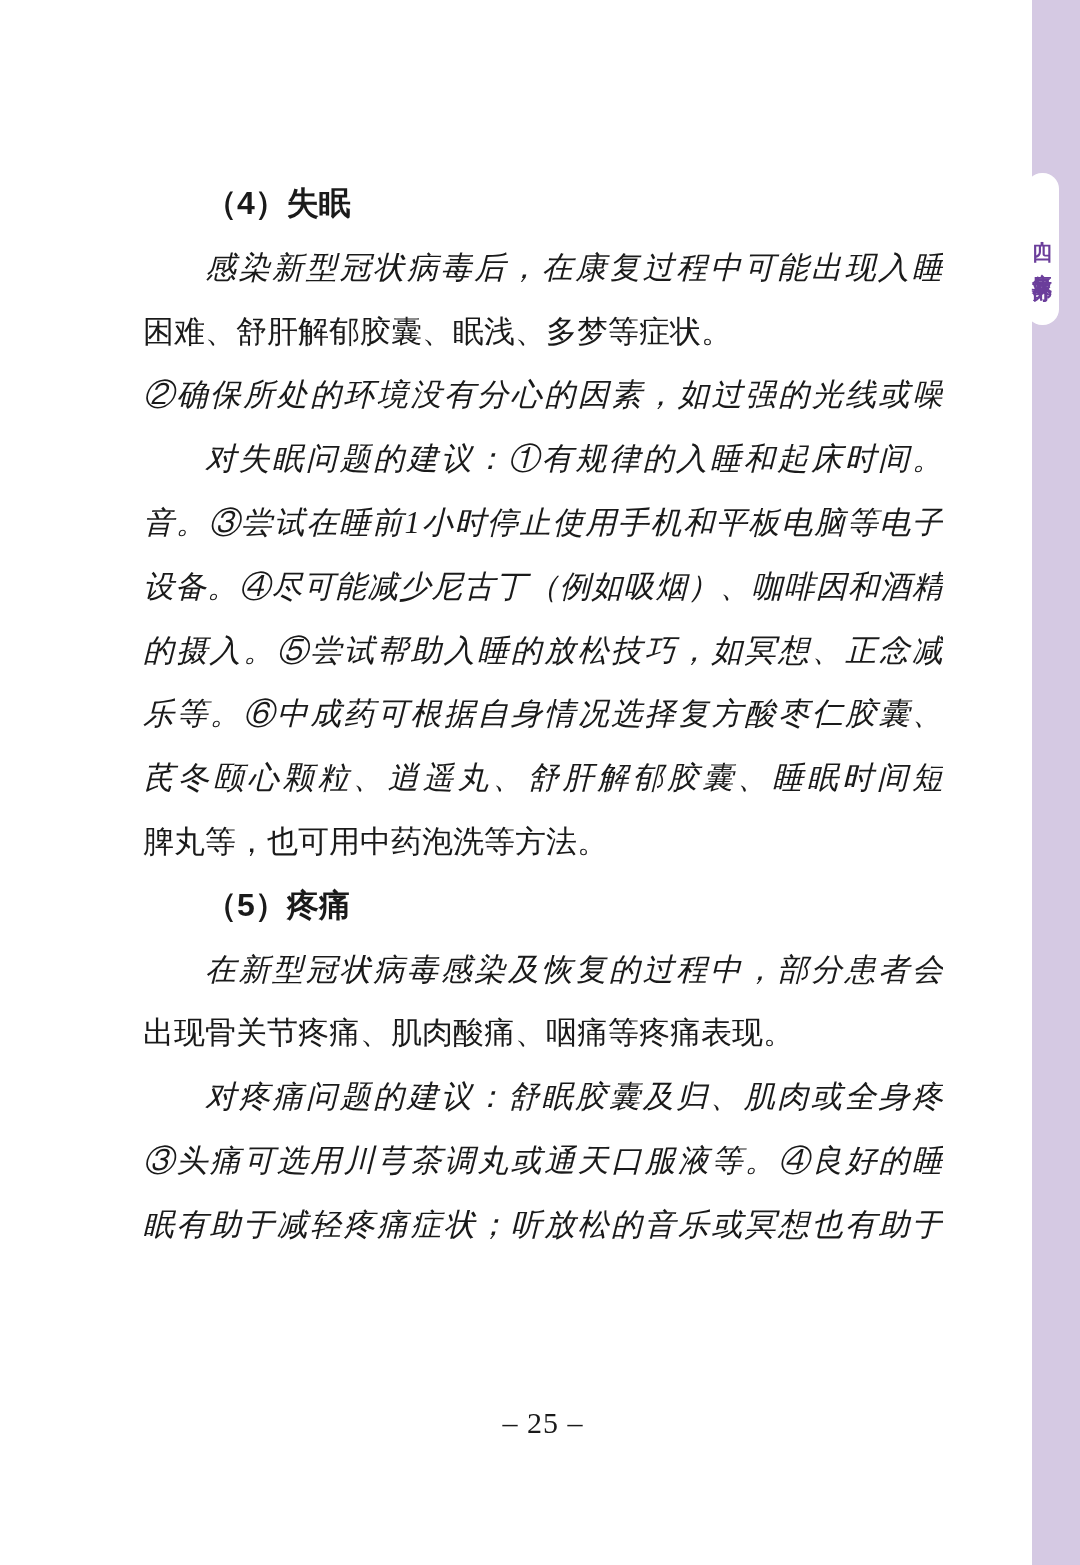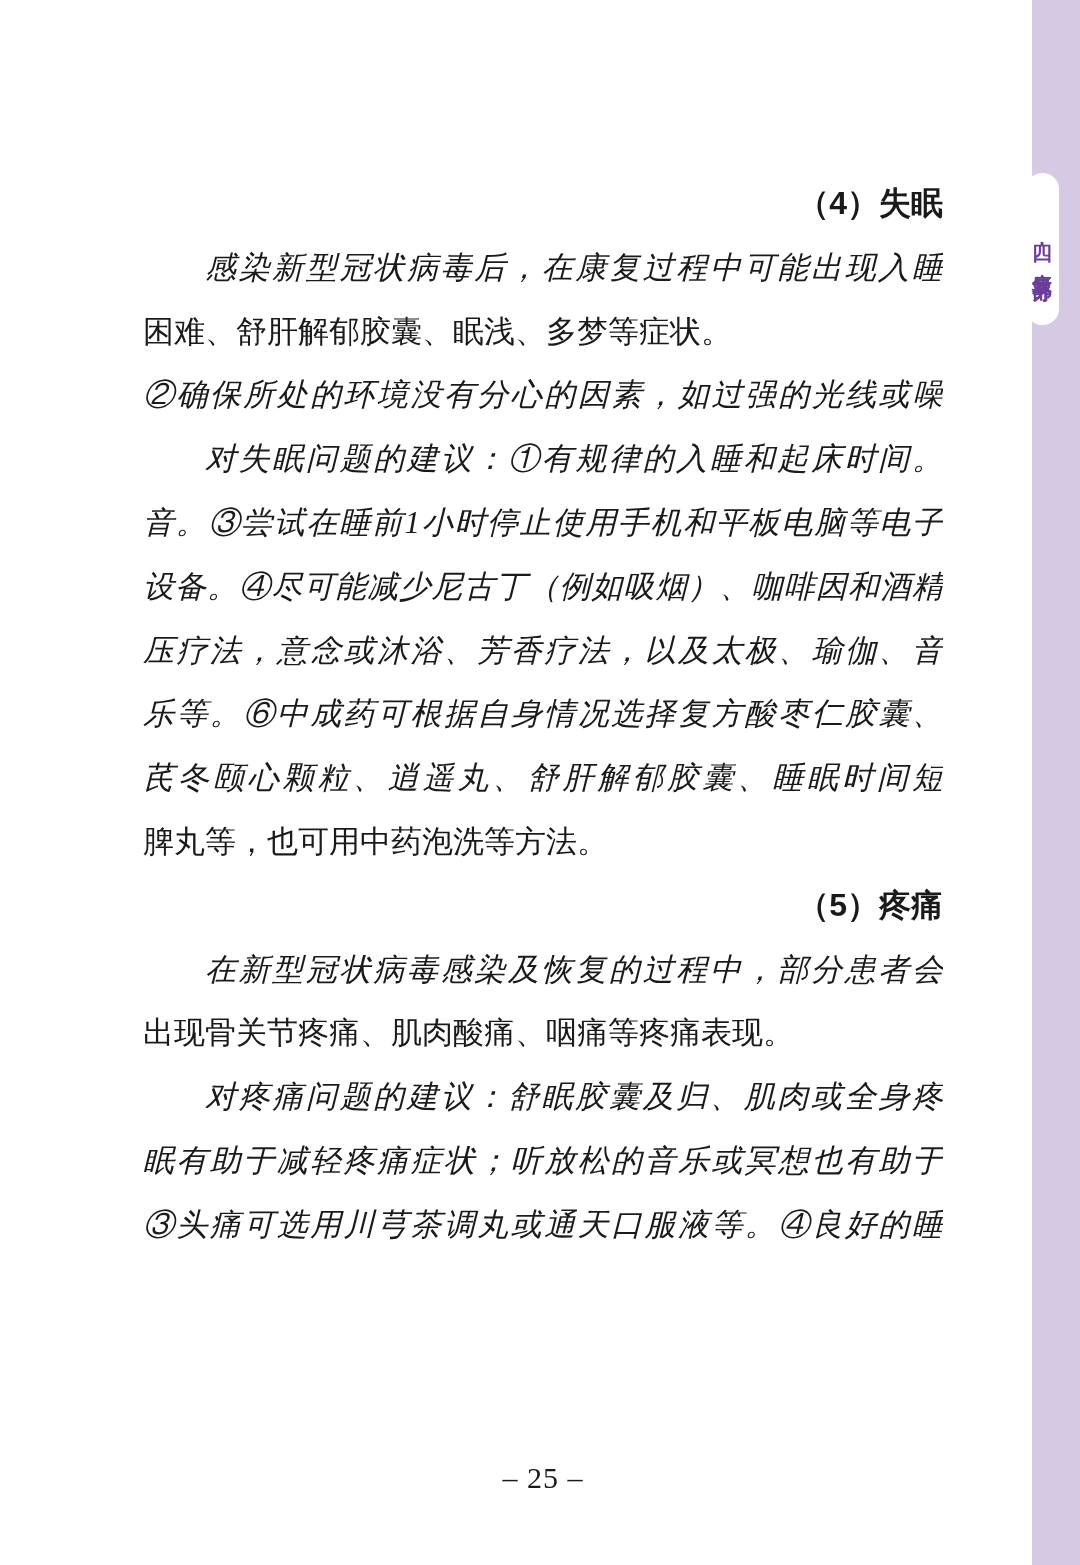--- a/index.html
+++ b/index.html
@@ -54,37 +54,37 @@
     width: 800px;
     color: var(--body-text, #1a1a1a);
   }
   .line {
     height: 63.8px;
     line-height: 63.8px;
     font-size: 31px;
     overflow: hidden;
     text-align: left;
   }
-  .line.indent { padding-left: 62px; text-align: right; }
+  .line.indent { padding-left: 62px; }
   .line.fill {
     text-align: justify;
     text-align-last: justify;
     text-justify: inter-character;
     font-style: italic;
   }
   .line.heading {
     font-family: "Liberation Sans", sans-serif;
     font-weight: 700;
     font-size: 32px;
   }
   
   .page-footer {
     position: absolute;
     left: 143px;
-    top: 1455px;
+    top: 1400px;
     width: 800px;
     text-align: center;
     font-size: 30px;
     line-height: 45px;
     color: var(--body-text, #1a1a1a);
     letter-spacing: 1px;
   }
 </style>
 </head>
 <body>
@@ -98,27 +98,27 @@
   </div>
 
   <div class="text-block">
       <div class="line heading indent">（4）失眠</div>
       <div class="line body indent fill">感染新型冠状病毒后，在康复过程中可能出现入睡</div>
       <div class="line body">困难、舒肝解郁胶囊、眠浅、多梦等症状。</div>
       <div class="line body fill">②确保所处的环境没有分心的因素，如过强的光线或噪</div>
       <div class="line body indent fill">对失眠问题的建议：①有规律的入睡和起床时间。</div>
       <div class="line body fill">音。③尝试在睡前1小时停止使用手机和平板电脑等电子</div>
       <div class="line body fill">设备。④尽可能减少尼古丁（例如吸烟）、咖啡因和酒精</div>
-      <div class="line body fill">压疗法，意念或沐浴、芳香疗法，以及太极、瑜伽、音</div>
+      <div class="line body fill">的摄入。⑤尝试帮助入睡的放松技巧，如冥想、正念减</div>
       <div class="line body fill">乐等。⑥中成药可根据自身情况选择复方酸枣仁胶囊、</div>
       <div class="line body fill">芪冬颐心颗粒、逍遥丸、舒肝解郁胶囊、睡眠时间短</div>
       <div class="line body">脾丸等，也可用中药泡洗等方法。</div>
       <div class="line heading indent">（5）疼痛</div>
       <div class="line body indent fill">在新型冠状病毒感染及恢复的过程中，部分患者会</div>
       <div class="line body">出现骨关节疼痛、肌肉酸痛、咽痛等疼痛表现。</div>
       <div class="line body indent fill">对疼痛问题的建议：舒眠胶囊及归、肌肉或全身疼痛，</div>
+      <div class="line body fill">③头痛可选用川芎茶调丸或通天口服液等。④良好的睡</div>
       <div class="line body fill">眠有助于减轻疼痛症状；听放松的音乐或冥想也有助于</div>
-      <div class="line body fill">③头痛可选用川芎茶调丸或通天口服液等。④良好的睡</div>
     </div>
 
   <div class="page-footer">– 25 –</div>
 
 </div>
 
 </body></html>

